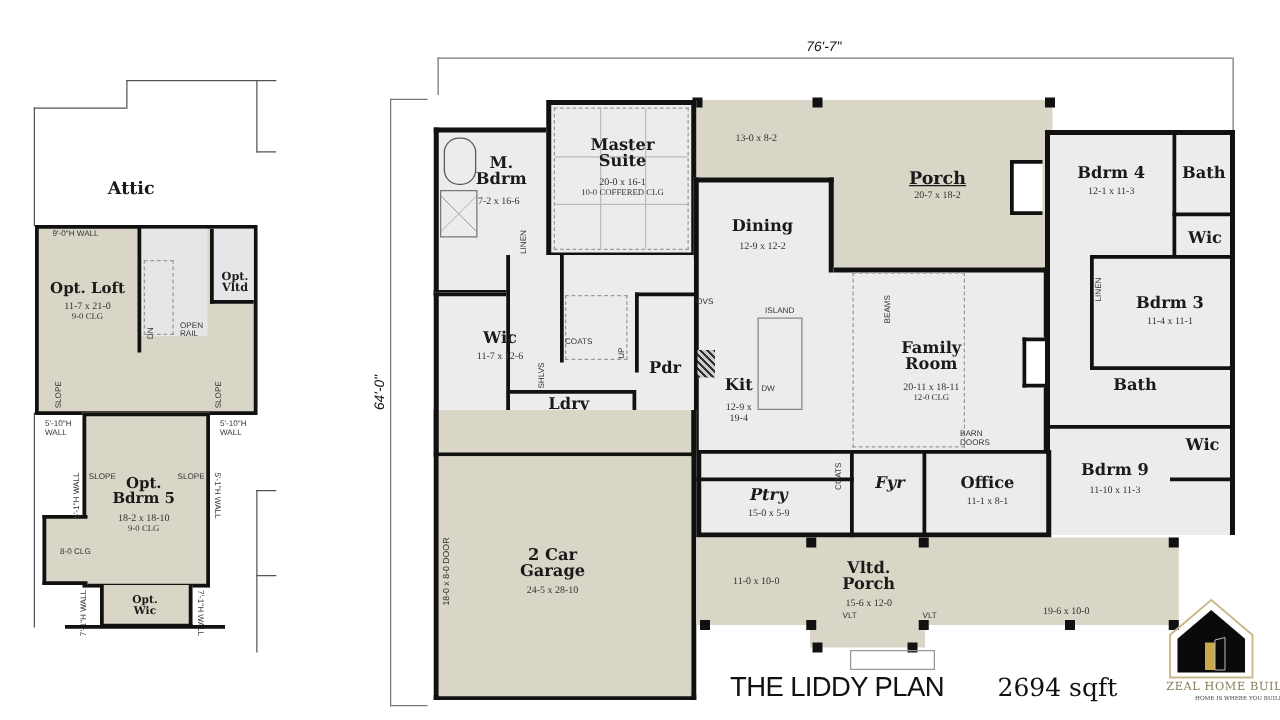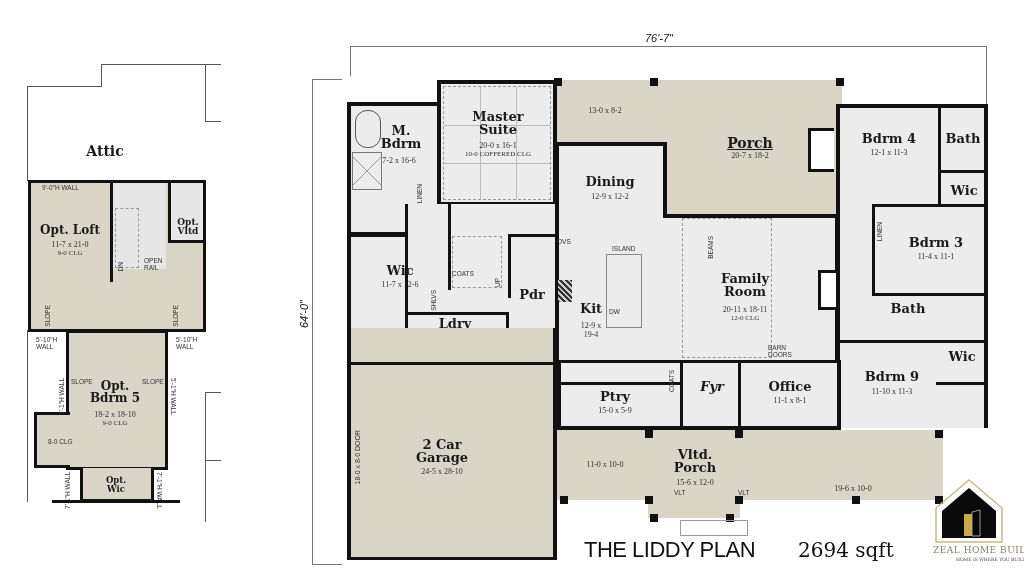--- a/index.html
+++ b/index.html
@@ -173,21 +173,21 @@
   <div class="wall" style="left:347px;top:362px;width:210px;height:3px;"></div>
   <div class="room beige" style="left:351px;top:365px;width:202px;height:192px;"></div>
   <div class="note vert" style="left:354px;top:430px;font-size:7px;">18-0 x 8-0 DOOR</div>
   <div class="rname" style="left:400px;top:438px;width:84px;font-size:13px;">2 Car Garage</div>
   <div class="rdim" style="left:400px;top:467px;width:84px;">24-5 x 28-10</div>
 
   <div class="room gray" style="left:557px;top:360px;width:284px;height:70px;border:4px solid #111;border-top:3px solid #111;"></div>
   <div class="wall" style="left:557px;top:382px;width:126px;height:3px;"></div>
   <div class="wall" style="left:680px;top:360px;width:3px;height:70px;"></div>
   <div class="wall" style="left:738px;top:360px;width:3px;height:70px;"></div>
-  <div class="rname" style="left:590px;top:390px;width:50px;font-size:13px;">Ptry</div>
+  <div class="rname" style="left:590px;top:390px;width:50px;font-size:13px;font-style:italic;">Ptry</div>
   <div class="rdim" style="left:586px;top:406px;width:58px;">15-0 x 5-9</div>
   <div class="note vert" style="left:668px;top:370px;">COATS</div>
   <div class="rname" style="left:690px;top:380px;width:44px;font-size:13px;font-style:italic;">Fyr</div>
   <div class="rname" style="left:752px;top:380px;width:76px;font-size:13px;">Office</div>
   <div class="rdim" style="left:752px;top:396px;width:76px;">11-1 x 8-1</div>
 
   <div class="room beige" style="left:557px;top:430px;width:386px;height:70px;"></div>
   <div class="room beige" style="left:648px;top:500px;width:92px;height:18px;"></div>
   <div class="post" style="left:645px;top:430px;"></div>
   <div class="post" style="left:735px;top:430px;"></div>

